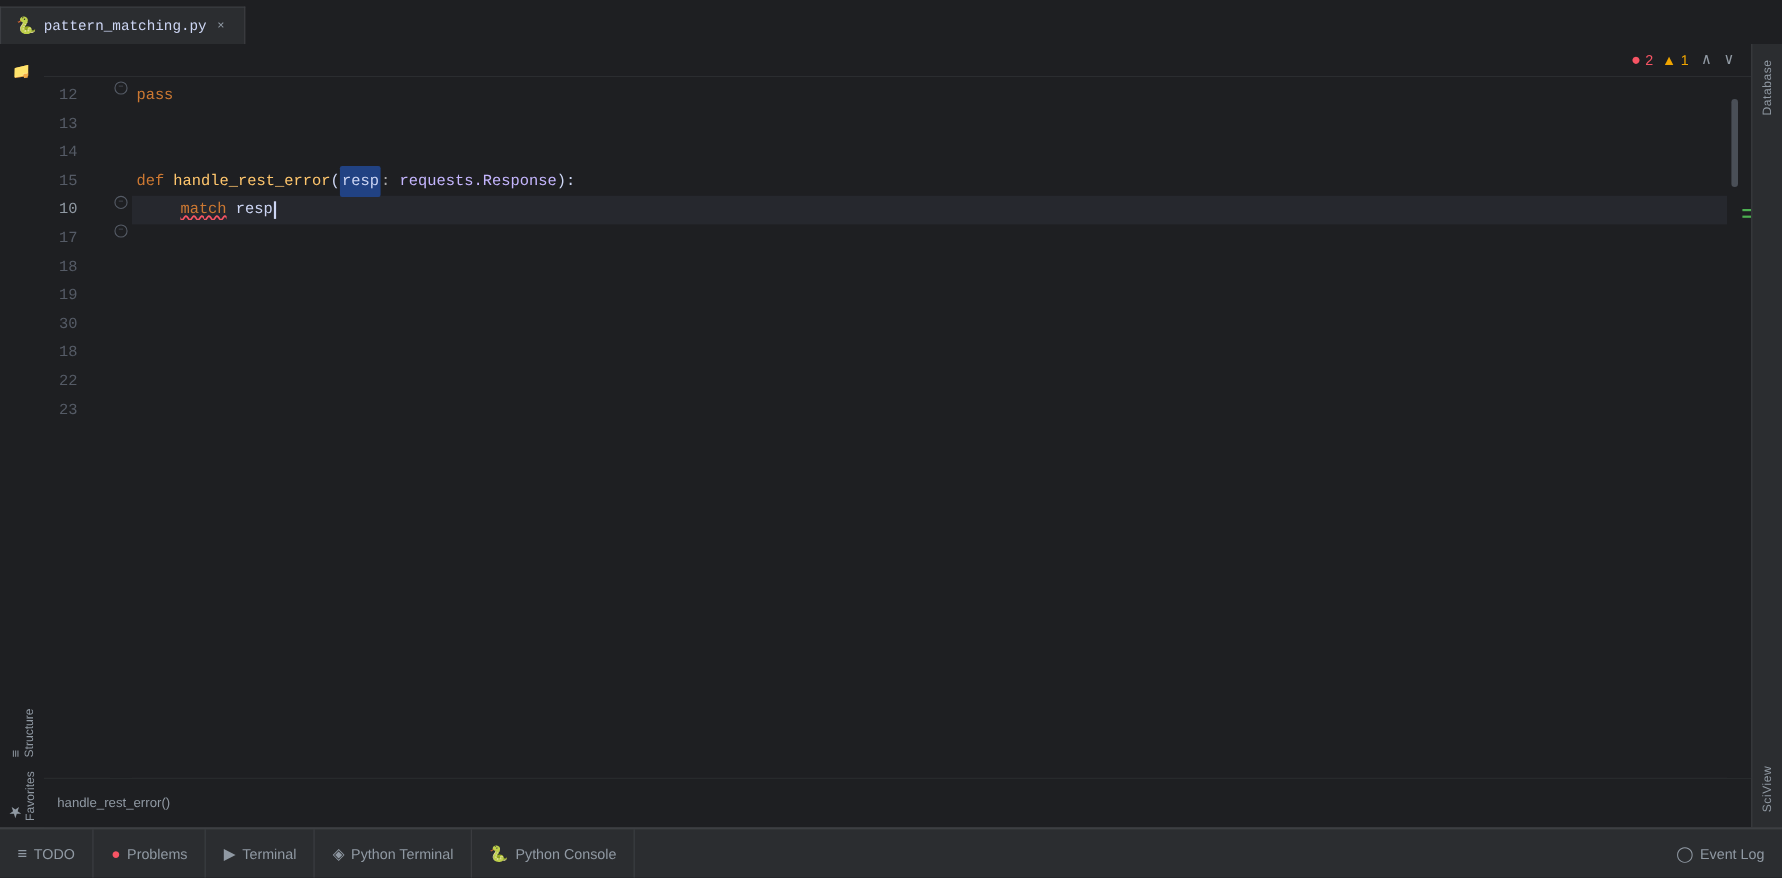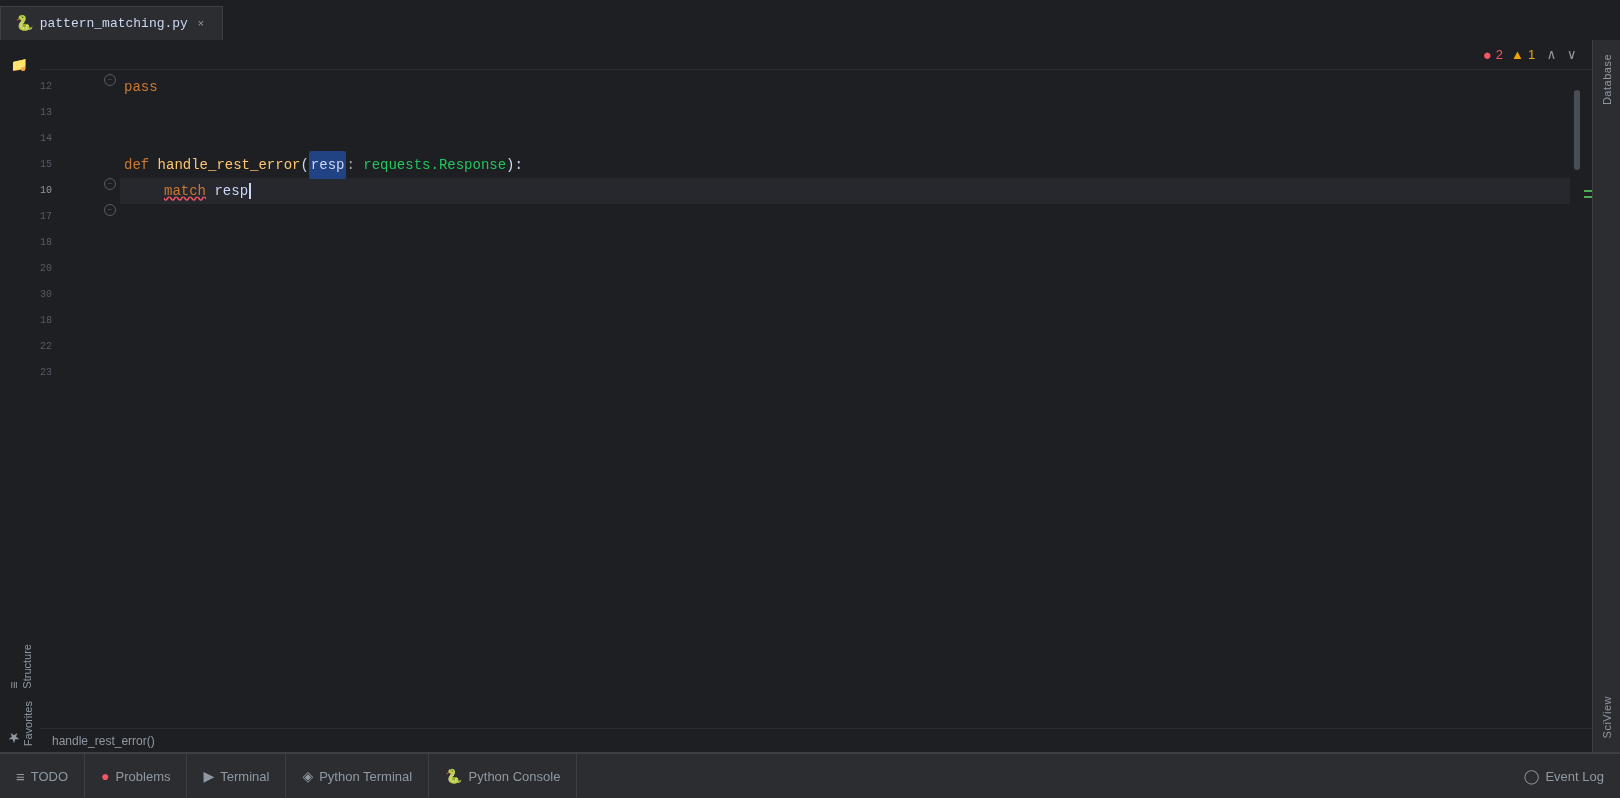--- a/index.html
+++ b/index.html
@@ -120,24 +120,24 @@
     .code-editor {
       flex: 1;
       display: flex;
       overflow: hidden;
       background: #1e1f22;
     }
     .line-numbers {
       width: 60px;
       background: #1e1f22;
       color: #555b66;
-      font-size: 10px;
+      font-size: 14px;
       line-height: 26px;
       padding: 4px 8px 4px 0;
-      text-align: left;
+      text-align: center;
       flex-shrink: 0;
       user-select: none;
     }
     .line-numbers .line-num {
       display: block;
       padding-right: 8px;
     }
     .line-numbers .line-num.active {
       color: #9099a3;
     }
@@ -168,21 +168,21 @@
       text-align: center;
     }
 
     
     .kw-def { color: #cc7832; }
     .kw-match { color: #cc7832; }
     .kw-pass { color: #cc7832; }
     .fn-name { color: #ffc66d; }
     .param-highlight { color: #cdd6f4; background: #214283; padding: 1px 2px; border-radius: 2px; }
     .type-hint { color: #aaaaaa; }
-    .type-name { color: #22c55e; }
+    .type-name { color: #c4b5fd; }
     .paren { color: #cdd6f4; }
     .colon { color: #cdd6f4; }
     .cursor {
       display: inline-block;
       width: 2px;
       height: 16px;
       background: #cdd6f4;
       vertical-align: middle;
       margin-left: 1px;
     }
@@ -232,21 +232,21 @@
     .minimap-line {
       position: absolute;
       right: 0;
       height: 2px;
       background: #4caf50;
       width: 8px;
     }
 
     
     .breadcrumb-bar {
-      height: 24px;
+      height: 45px;
       background: #1e1f22;
       display: flex;
       align-items: center;
       padding: 0 12px;
       border-top: 1px solid #2b2d30;
       flex-shrink: 0;
       color: #9099a3;
       font-size: 12px;
       font-family: sans-serif;
     }
@@ -331,21 +331,21 @@
     <div class="code-editor">
 
       <div class="line-numbers">
         <span class="line-num">12</span>
         <span class="line-num">13</span>
         <span class="line-num">14</span>
         <span class="line-num">15</span>
         <span class="line-num active">10</span>
         <span class="line-num">17</span>
         <span class="line-num">18</span>
-        <span class="line-num">20</span>
+        <span class="line-num">19</span>
         <span class="line-num">30</span>
         <span class="line-num">18</span>
         <span class="line-num">22</span>
         <span class="line-num">23</span>
       </div>
 
       <div class="gutter" style="position:relative;">
 
         <div style="position:absolute; top:4px; left:4px; width:12px; height:12px; border:1.5px solid #555b66; border-radius:50%; display:flex; align-items:center; justify-content:center;">
           <span style="color:#555b66;font-size:8px;line-height:1;margin-top:-1px;">−</span>

